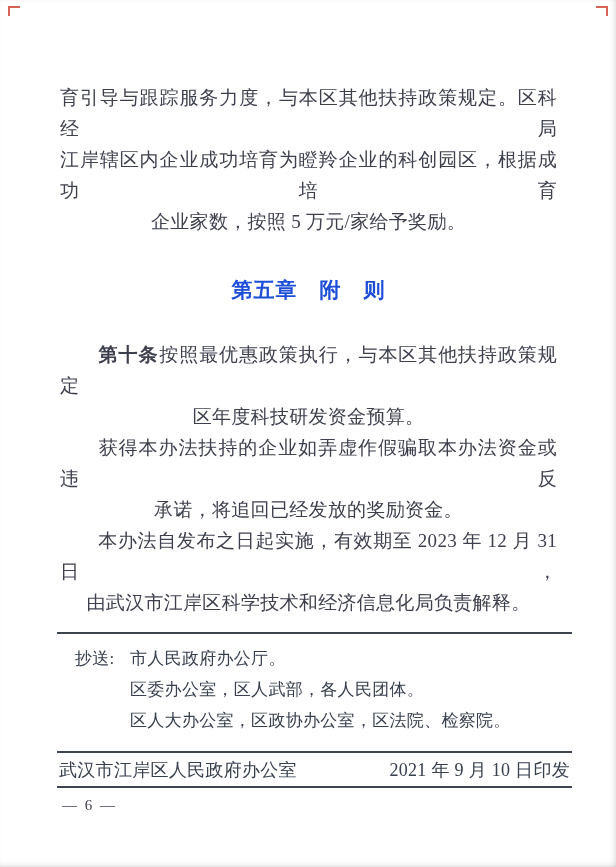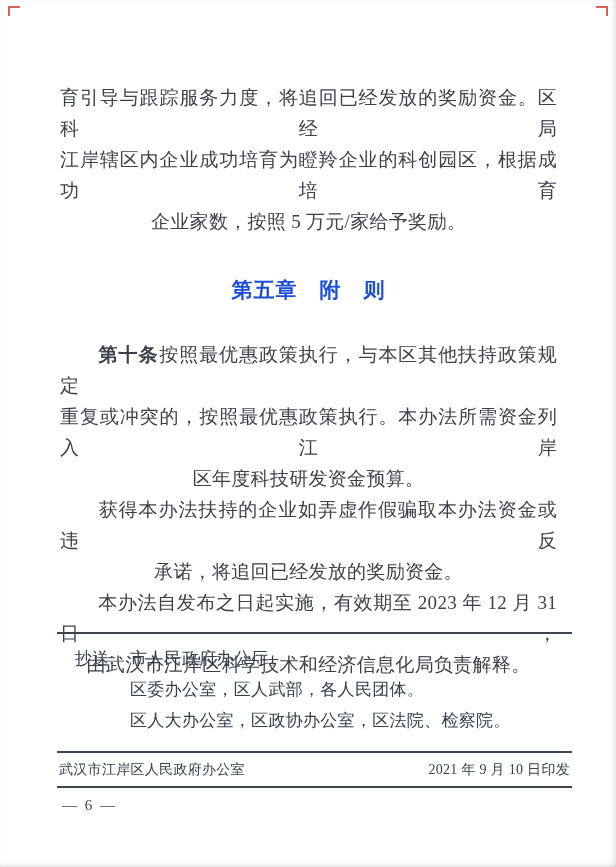--- a/index.html
+++ b/index.html
@@ -96,21 +96,21 @@
   }
   .cc-label {
     flex: 0 0 55px;
   }
   .imprint {
     display: flex;
     justify-content: space-between;
     align-items: center;
     height: 33px;
     border-bottom: 2px solid #3e4450;
-    font-size: 14px;
+    font-size: 18px;
     padding: 0 2px;
     letter-spacing: 0.3px;
   }
   .pagenum {
     margin-top: 9px;
     padding-left: 5px;
     font-size: 15px;
     letter-spacing: 2px;
     color: #3d3f4c;
   }
@@ -119,30 +119,29 @@
 <body>
 
 <div class="page">
 
   <div class="corner-mark tl"></div>
   <div class="corner-mark tr"></div>
 
   <main class="content">
 
     <div class="para">
-      <p class="line fill">育引导与跟踪服务力度，将追回已经发放的奖励资金。区科经局</p>
+      <p class="line fill">育引导与跟踪服务力度，与本区其他扶持政策规定。区科经局</p>
       <p class="line fill">江岸辖区内企业成功培育为瞪羚企业的科创园区，根据成功培育</p>
       <p class="line">企业家数，按照 5 万元/家给予奖励。</p>
     </div>
 
     <h2 class="chapter">第五章　附　则</h2>
 
     <div class="para article">
       <p class="line fill"><span class="indent2"></span><span class="article-label">第十条</span><span>按照最优惠政策执行，与本区其他扶持政策规定</span></p>
-      <p class="line fill">重复或冲突的，按照最优惠政策执行。本办法所需资金列入江岸</p>
       <p class="line">区年度科技研发资金预算。</p>
     </div>
 
     <div class="para">
       <p class="line fill"><span class="indent2"></span><span>获得本办法扶持的企业如弄虚作假骗取本办法资金或违反</span></p>
       <p class="line">承诺，将追回已经发放的奖励资金。</p>
     </div>
 
     <div class="para">
       <p class="line fill"><span class="indent2"></span><span>本办法自发布之日起实施，有效期至 2023 年 12 月 31 日，</span></p>

